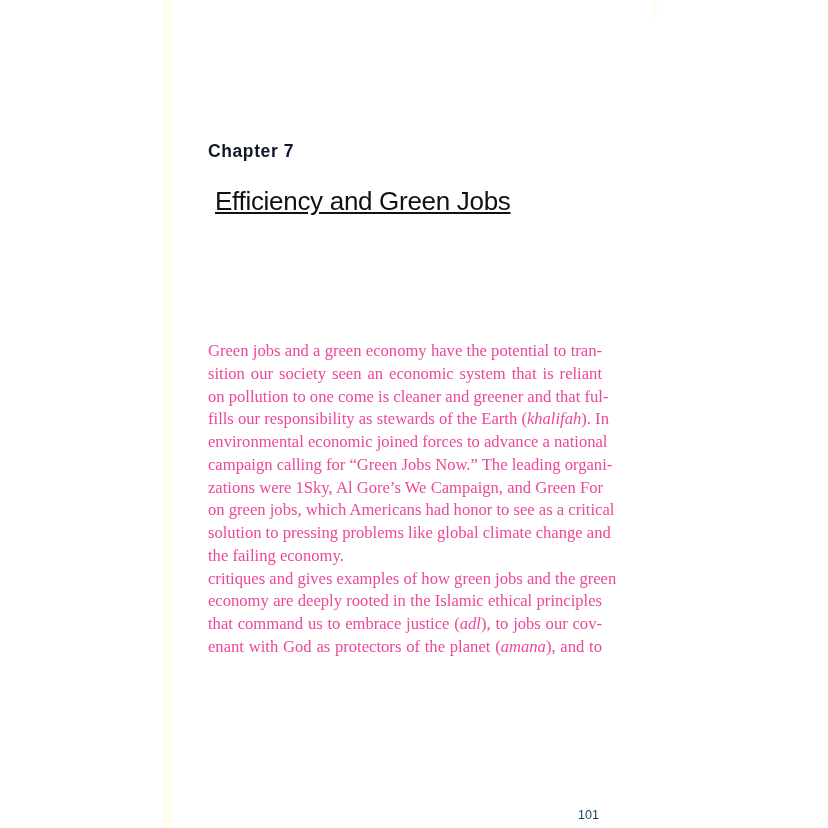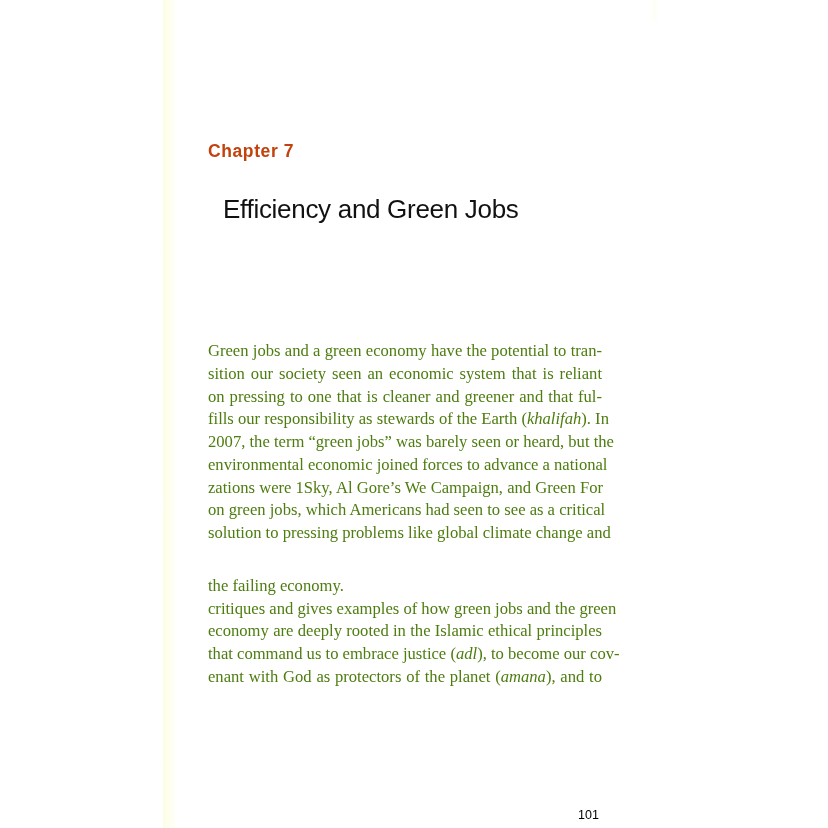--- a/index.html
+++ b/index.html
@@ -30,99 +30,98 @@
       background: linear-gradient(to right, #fefef4, #ffffff);
     }
     .chapter-label {
       position: absolute;
       left: 208px;
       top: 141px;
       font-family: "Liberation Sans", sans-serif;
       font-weight: bold;
       font-size: 17.5px;
       letter-spacing: 0.6px;
-      color: #c2410c;
+      color: #0f172a;
       white-space: nowrap;
     }
     .chapter-title {
       position: absolute;
       left: 207px;
       top: 178px;
       font-family: "Liberation Sans", sans-serif;
       font-size: 26px;
       letter-spacing: -0.3px;
       color: #111111;
       white-space: nowrap;
     }
     .body-text {
       position: absolute;
       left: 208px;
       top: 340px;
       width: 394px;
       font-family: "Liberation Serif", serif;
       font-size: 16.6px;
       line-height: 22.75px;
-      color: #4d7c0f;
+      color: #ec4899;
       text-align: justify;
     }
     .line {
       display: block;
       text-align: justify;
       text-align-last: justify;
       white-space: nowrap;
       height: 22.75px;
       overflow: visible;
     }
     .line.last {
       text-align-last: left;
-      margin-top: 30px;
     }
     .line.indent {
       padding-left: 17px;
     }
     em {
     }
     sup {
       font-size: 9px;
       vertical-align: top;
       position: relative;
       top: -2px;
     }
     .page-number {
       position: absolute;
       left: 578px;
       top: 808px;
       font-family: "Liberation Sans", sans-serif;
       font-size: 12.5px;
-      color: #000000;
+      color: #0c4a6e;
     }
   </style>
 </head>
 <body>
 
 <div class="page-edge"></div>
 <div class="page-edge-right"></div>
 
 <div class="chapter-label">Chapter 7</div>
-<h1 class="chapter-title" style="margin:16px;font-weight:normal;">Efficiency and Green Jobs</h1>
+<h1 class="chapter-title" style="margin:8px;font-weight:normal;text-decoration:underline;">Efficiency and Green Jobs</h1>
 
 <div class="body-text" id="body-text">
     <div>
       <span class="line"><span>Green jobs and a green economy have the potential to tran-</span></span>
       <span class="line"><span>sition our society seen an economic system that is reliant</span></span>
-      <span class="line"><span>on pressing to one that is cleaner and greener and that ful-</span></span>
+      <span class="line"><span>on pollution to one come is cleaner and greener and that ful-</span></span>
       <span class="line"><span>fills our responsibility as stewards of the Earth (</span><em>khalifah</em><span>). In</span></span>
-      <span class="line"><span>2007, the term “green jobs” was barely seen or heard, but the</span></span>
       <span class="line"><span>environmental economic joined forces to advance a national</span></span>
+      <span class="line"><span>campaign calling for “Green Jobs Now.” The leading organi-</span></span>
       <span class="line"><span>zations were 1Sky, Al Gore’s We Campaign, and Green For</span></span>
-      <span class="line"><span>on green jobs, which Americans had seen to see as a critical</span></span>
+      <span class="line"><span>on green jobs, which Americans had honor to see as a critical</span></span>
       <span class="line"><span>solution to pressing problems like global climate change and</span></span>
       <span class="line last"><span>the failing economy.</span></span>
     </div>
     <div>
       <span class="line"><span>critiques and gives examples of how green jobs and the green</span></span>
       <span class="line"><span>economy are deeply rooted in the Islamic ethical principles</span></span>
-      <span class="line"><span>that command us to embrace justice (</span><em>adl</em><span>), to become our cov-</span></span>
+      <span class="line"><span>that command us to embrace justice (</span><em>adl</em><span>), to jobs our cov-</span></span>
       <span class="line"><span>enant with God as protectors of the planet (</span><em>amana</em><span>), and to</span></span>
     </div>
   </div>
 
 <div class="page-number">101</div>
 
 </body></html>

